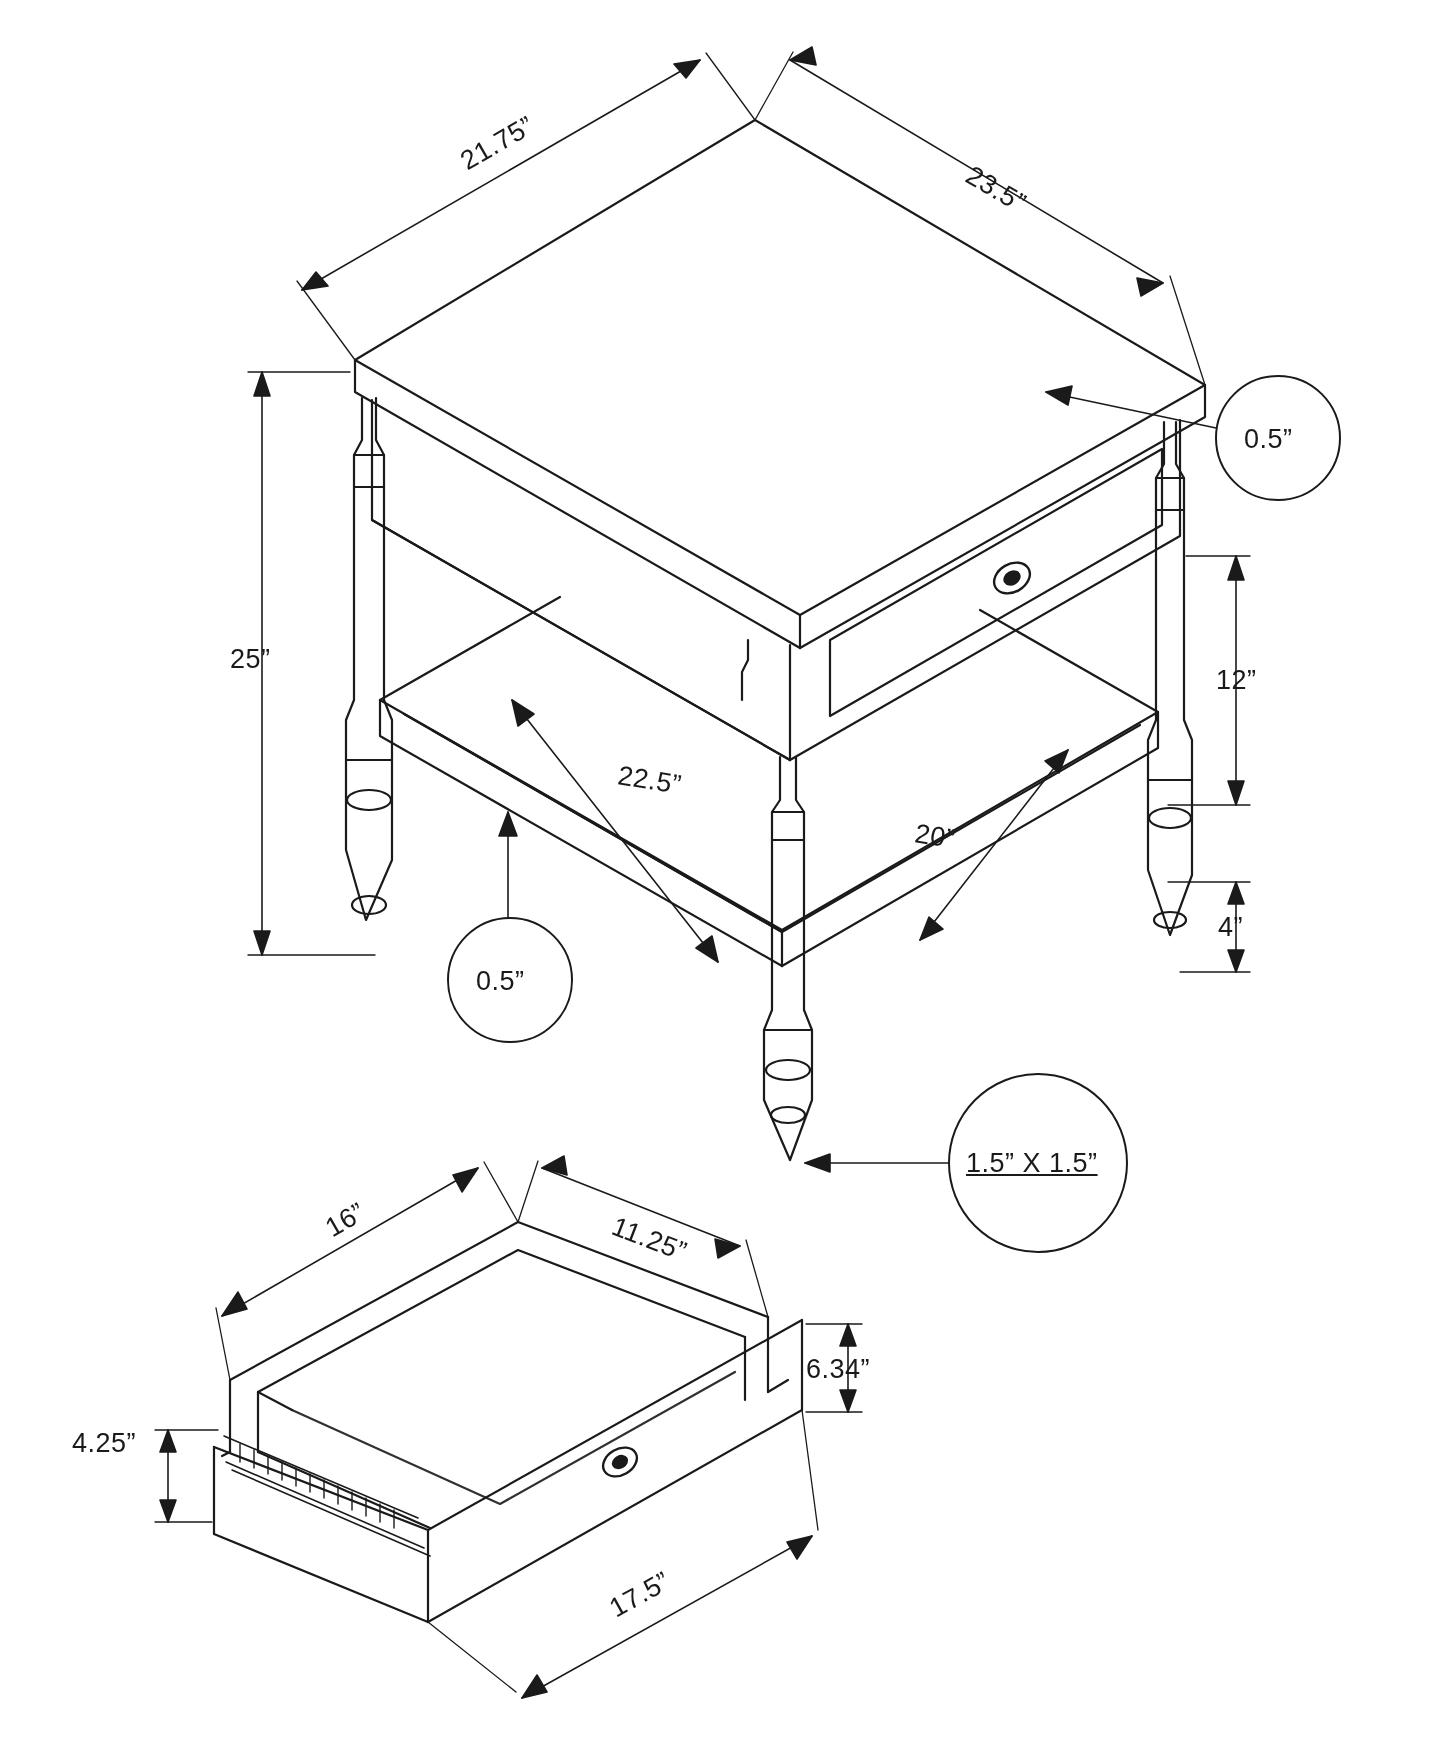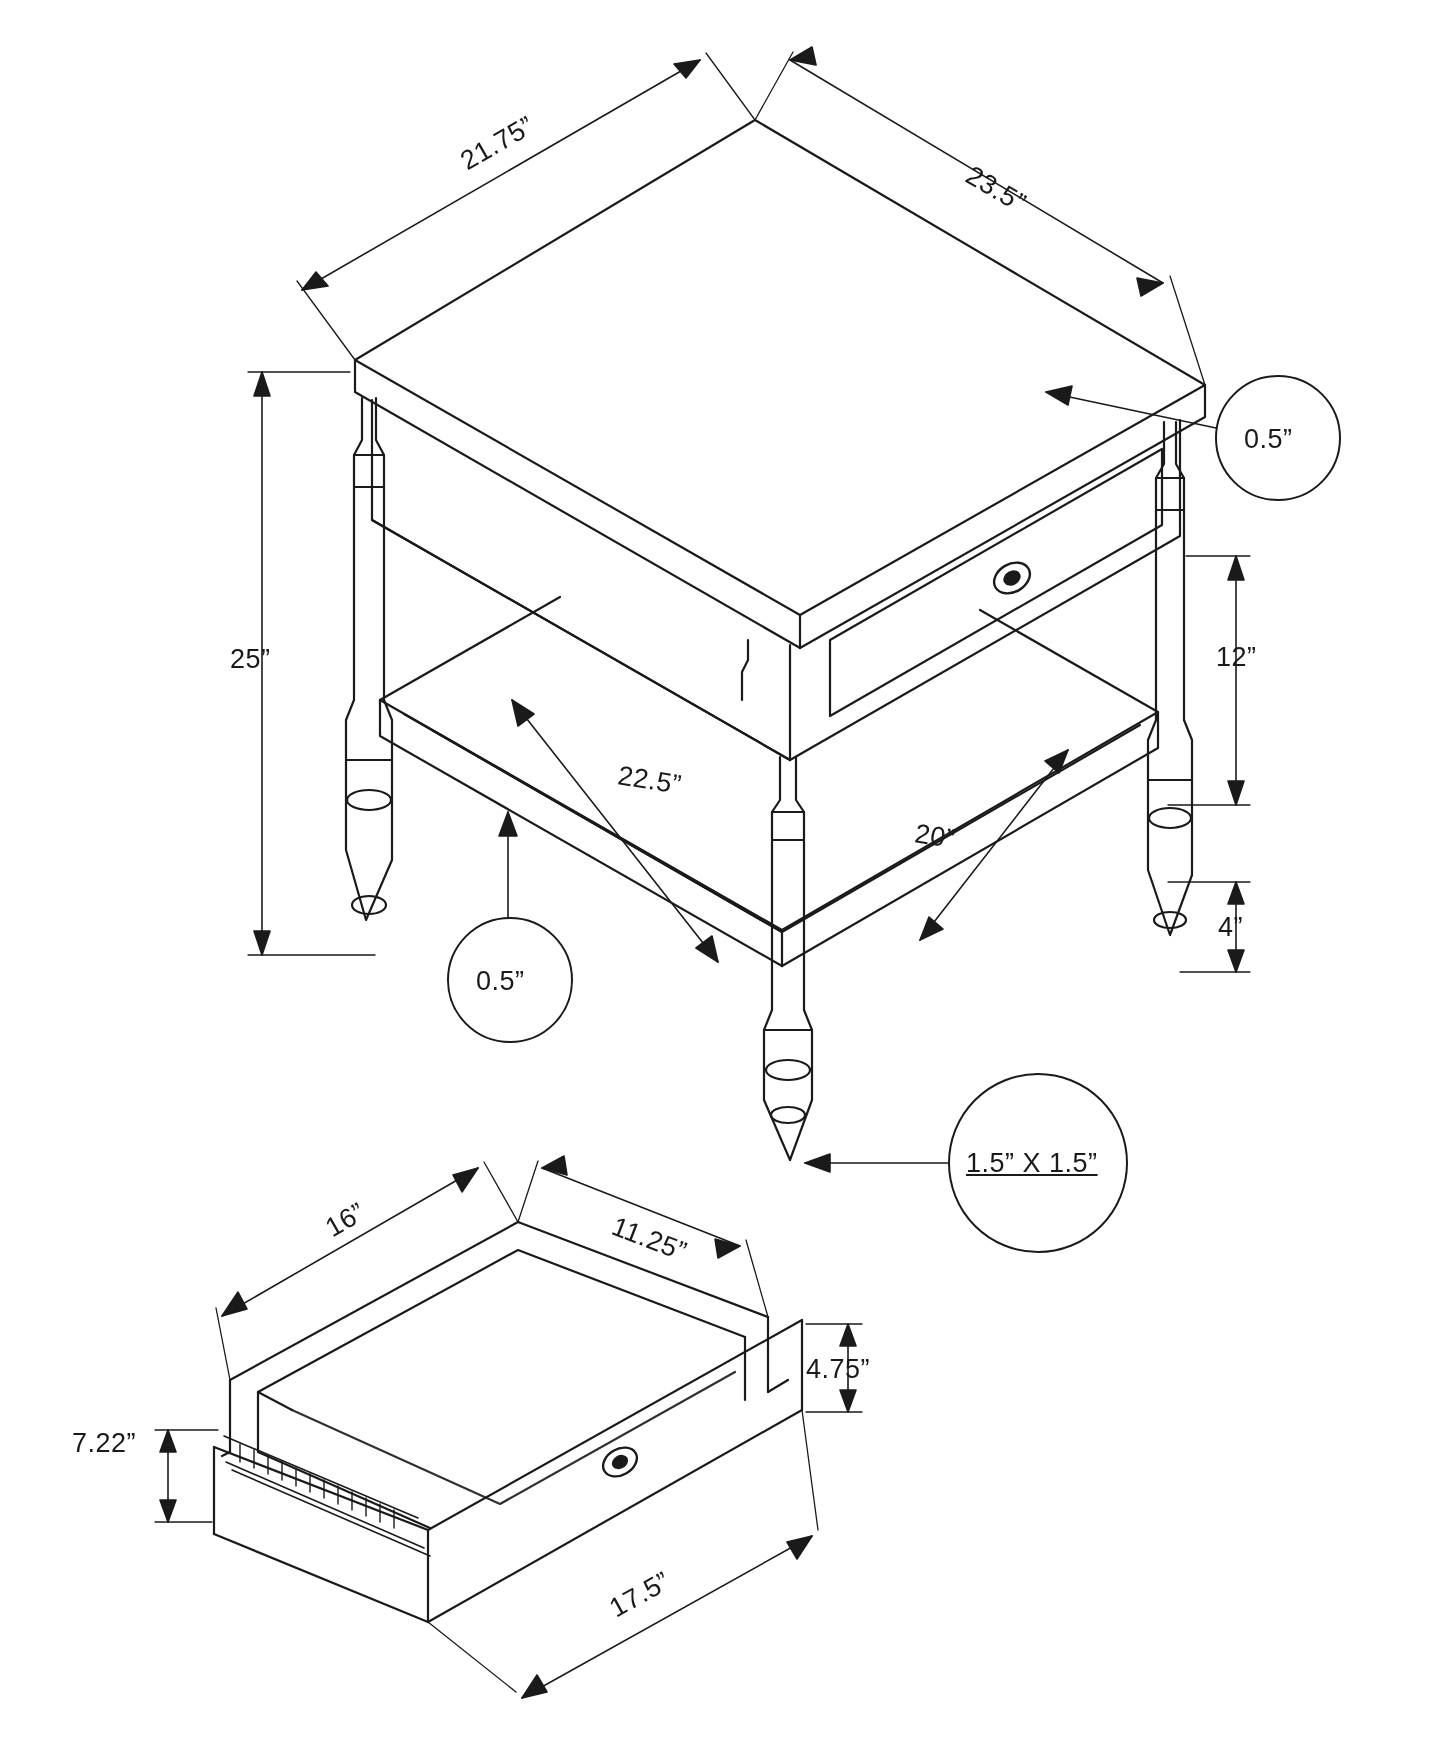--- a/index.html
+++ b/index.html
@@ -247,35 +247,35 @@
   </svg>
 
   <div class="dimtext" style="left:463px; top:148px; transform: rotate(-30deg); transform-origin: left center;">21.75”</div>
 
   <div class="dimtext" style="left:968px; top:158px; transform: rotate(30deg); transform-origin: left center;">23.5”</div>
 
   <div class="dimtext" style="left:1244px; top:424px;">0.5”</div>
 
   <div class="dimtext" style="left:230px; top:644px;">25”</div>
 
-  <div class="dimtext" style="left:1216px; top:642px;text-align:right;">12”</div>
+  <div class="dimtext" style="left:1216px; top:665px;text-align:right;">12”</div>
 
   <div class="dimtext" style="left:618px; top:760px; transform: rotate(9deg); transform-origin: left center;">22.5”</div>
 
   <div class="dimtext" style="left:915px; top:818px; transform: rotate(9deg); transform-origin: left center;">20”</div>
 
   <div class="dimtext" style="left:476px; top:966px;">0.5”</div>
 
   <div class="dimtext" style="left:1218px; top:912px;">4”</div>
 
   <div class="dimtext" style="left:966px; top:1148px;text-decoration:underline;">1.5” X 1.5”</div>
 
   <div class="dimtext" style="left:328px; top:1215px; transform: rotate(-30deg); transform-origin: left center;">16”</div>
 
   <div class="dimtext" style="left:613px; top:1210px; transform: rotate(21deg); transform-origin: left center;">11.25”</div>
 
-  <div class="dimtext" style="left:806px; top:1354px;">4.75”</div>
-
-  <div class="dimtext" style="left:72px; top:1428px;">7.22”</div>
+  <div class="dimtext" style="left:806px; top:1354px;">6.34”</div>
+
+  <div class="dimtext" style="left:72px; top:1428px;">4.25”</div>
 
   <div class="dimtext" style="left:612px; top:1595px; transform: rotate(-29deg); transform-origin: left center;">17.5”</div>
 
 </div>
 
 </body></html>

